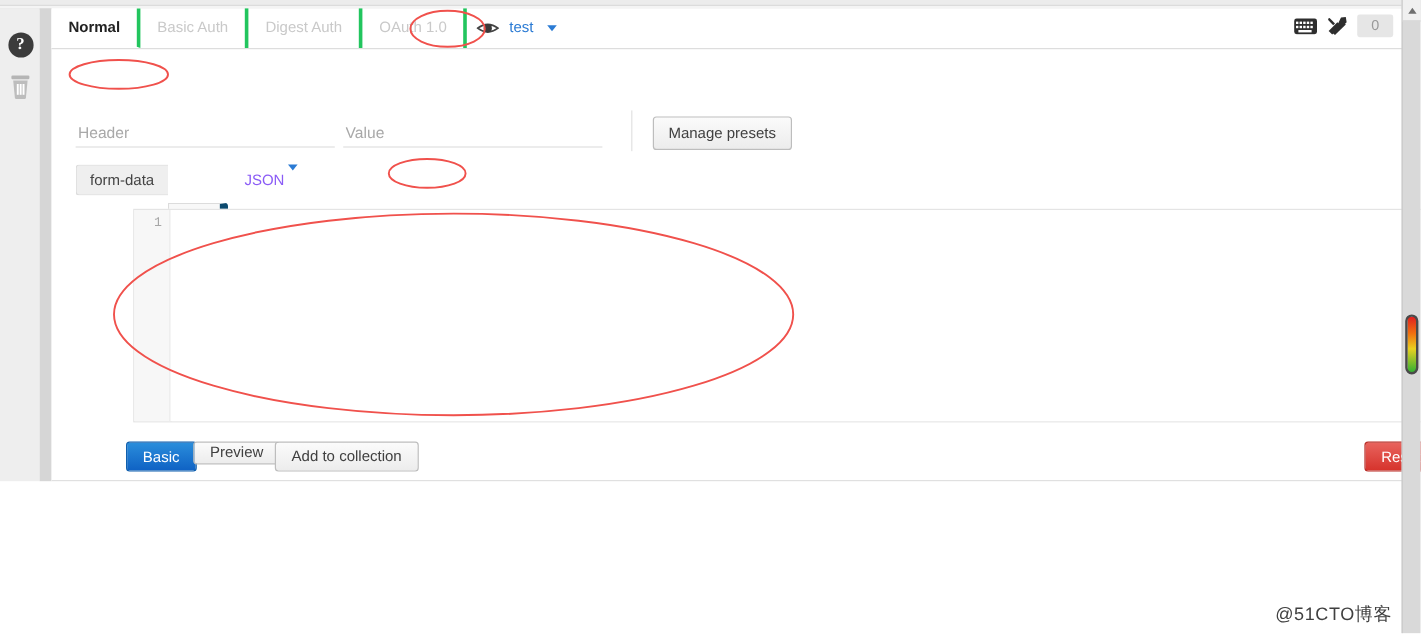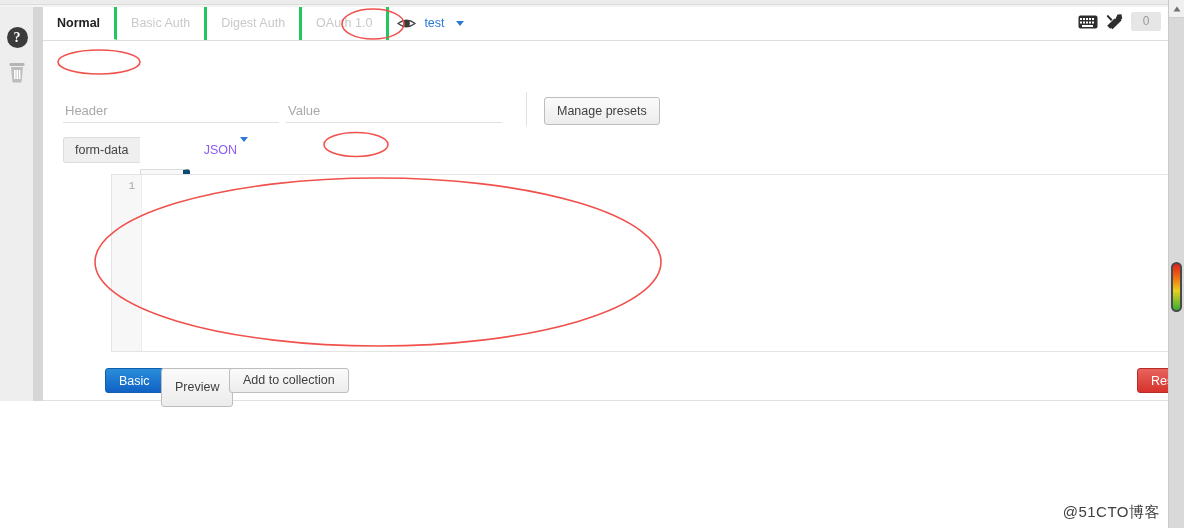--- a/index.html
+++ b/index.html
@@ -326,21 +326,21 @@
     border: 1px solid #0f5fae;
     border-radius: 3px;
     color: #fff;
     font-size: 12.5px;
     cursor: pointer;
     box-sizing: border-box;
   }
   .btn-preview {
     position: absolute;
     left: 118px; top: 361px;
-    height: 39px; line-height: 23px;
+    height: 19px; line-height: 23px;
     padding: 0 13px;
   }
   .btn-addcoll {
     position: absolute;
     left: 186px; top: 361px;
     height: 25px; line-height: 23px;
     padding: 0 13px;
   }
   .btn-reset {
     position: absolute;

